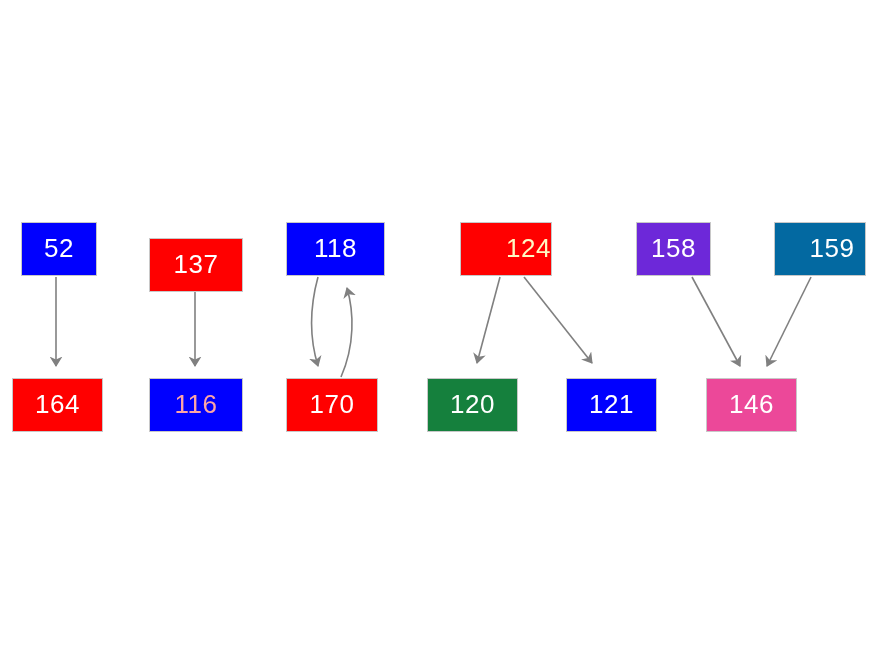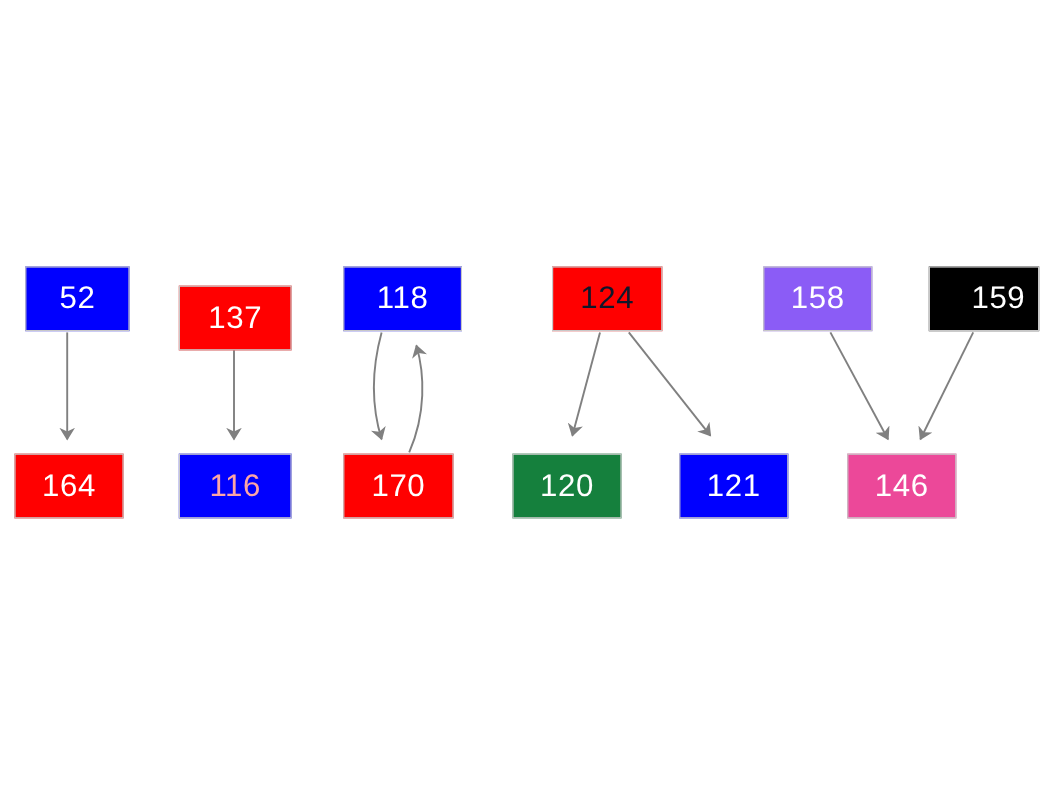--- a/index.html
+++ b/index.html
@@ -61,36 +61,36 @@
         <path d="M 318,277 C 309,310 310,340 318,366" fill="none" stroke="#808080" stroke-width="1.6" marker-end="url(#arrowhead)"></path>
         <path d="M 341,377 C 355,345 354,312 347,288" fill="none" stroke="#808080" stroke-width="1.6" marker-end="url(#arrowhead)"></path>
         <path d="M 500,277 L 477,363" fill="none" stroke="#808080" stroke-width="1.6" marker-end="url(#arrowhead)"></path>
         <path d="M 524,277 L 592,363" fill="none" stroke="#808080" stroke-width="1.6" marker-end="url(#arrowhead)"></path>
         <path d="M 692,277 L 740,366" fill="none" stroke="#808080" stroke-width="1.6" marker-end="url(#arrowhead)"></path>
         <path d="M 811,277 L 767,366" fill="none" stroke="#808080" stroke-width="1.6" marker-end="url(#arrowhead)"></path>
       </g>
   </svg>
 
   <div id="nodes-group">
-      <div class="graph-node" style="left: 21px; top: 222px; width: 87px; height: 54px; background: rgb(0, 0, 255); border-color: rgb(200, 200, 200); color: rgb(255, 255, 255);">
+      <div class="graph-node" style="left: 21px; top: 222px; width: 76px; height: 54px; background: rgb(0, 0, 255); border-color: rgb(200, 200, 200); color: rgb(255, 255, 255);">
         <span class="node-label">52</span>
       </div>
       <div class="graph-node" style="left: 149px; top: 222px; width: 94px; height: 54px; background: rgb(255, 0, 0); border-color: rgb(200, 200, 200); color: rgb(255, 255, 255); margin-top: 16px;">
         <span class="node-label">137</span>
       </div>
       <div class="graph-node" style="left: 286px; top: 222px; width: 99px; height: 54px; background: rgb(0, 0, 255); border-color: rgb(200, 200, 200); color: rgb(255, 255, 255);">
         <span class="node-label">118</span>
       </div>
-      <div class="graph-node" style="left: 460px; top: 222px; width: 92px; height: 54px; background: rgb(255, 0, 0); border-color: rgb(200, 200, 200); color: #0f172a;">
+      <div class="graph-node" style="left: 460px; top: 222px; width: 92px; height: 54px; background: rgb(255, 0, 0); border-color: rgb(200, 200, 200); color: #fef9c3; justify-content: flex-end;">
         <span class="node-label">124</span>
       </div>
-      <div class="graph-node" style="left: 636px; top: 222px; width: 91px; height: 54px; background: #8b5cf6; border-color: rgb(200, 200, 200); color: rgb(255, 255, 255);">
+      <div class="graph-node" style="left: 636px; top: 222px; width: 75px; height: 54px; background: #6d28d9; border-color: rgb(200, 200, 200); color: rgb(255, 255, 255);">
         <span class="node-label">158</span>
       </div>
-      <div class="graph-node" style="left: 774px; top: 222px; width: 92px; height: 54px; background: #000000; border-color: rgb(200, 200, 200); color: rgb(255, 255, 255); padding-left: 24px;">
+      <div class="graph-node" style="left: 774px; top: 222px; width: 92px; height: 54px; background: #0369a1; border-color: rgb(200, 200, 200); color: rgb(255, 255, 255); padding-left: 24px;">
         <span class="node-label">159</span>
       </div>
       <div class="graph-node" style="left: 12px; top: 378px; width: 91px; height: 54px; background: rgb(255, 0, 0); border-color: rgb(200, 200, 200); color: rgb(255, 255, 255);">
         <span class="node-label">164</span>
       </div>
       <div class="graph-node" style="left: 149px; top: 378px; width: 94px; height: 54px; background: rgb(0, 0, 255); border-color: rgb(200, 200, 200); color: #fca5a5;">
         <span class="node-label">116</span>
       </div>
       <div class="graph-node" style="left: 286px; top: 378px; width: 92px; height: 54px; background: rgb(255, 0, 0); border-color: rgb(200, 200, 200); color: rgb(255, 255, 255);">
         <span class="node-label">170</span>

